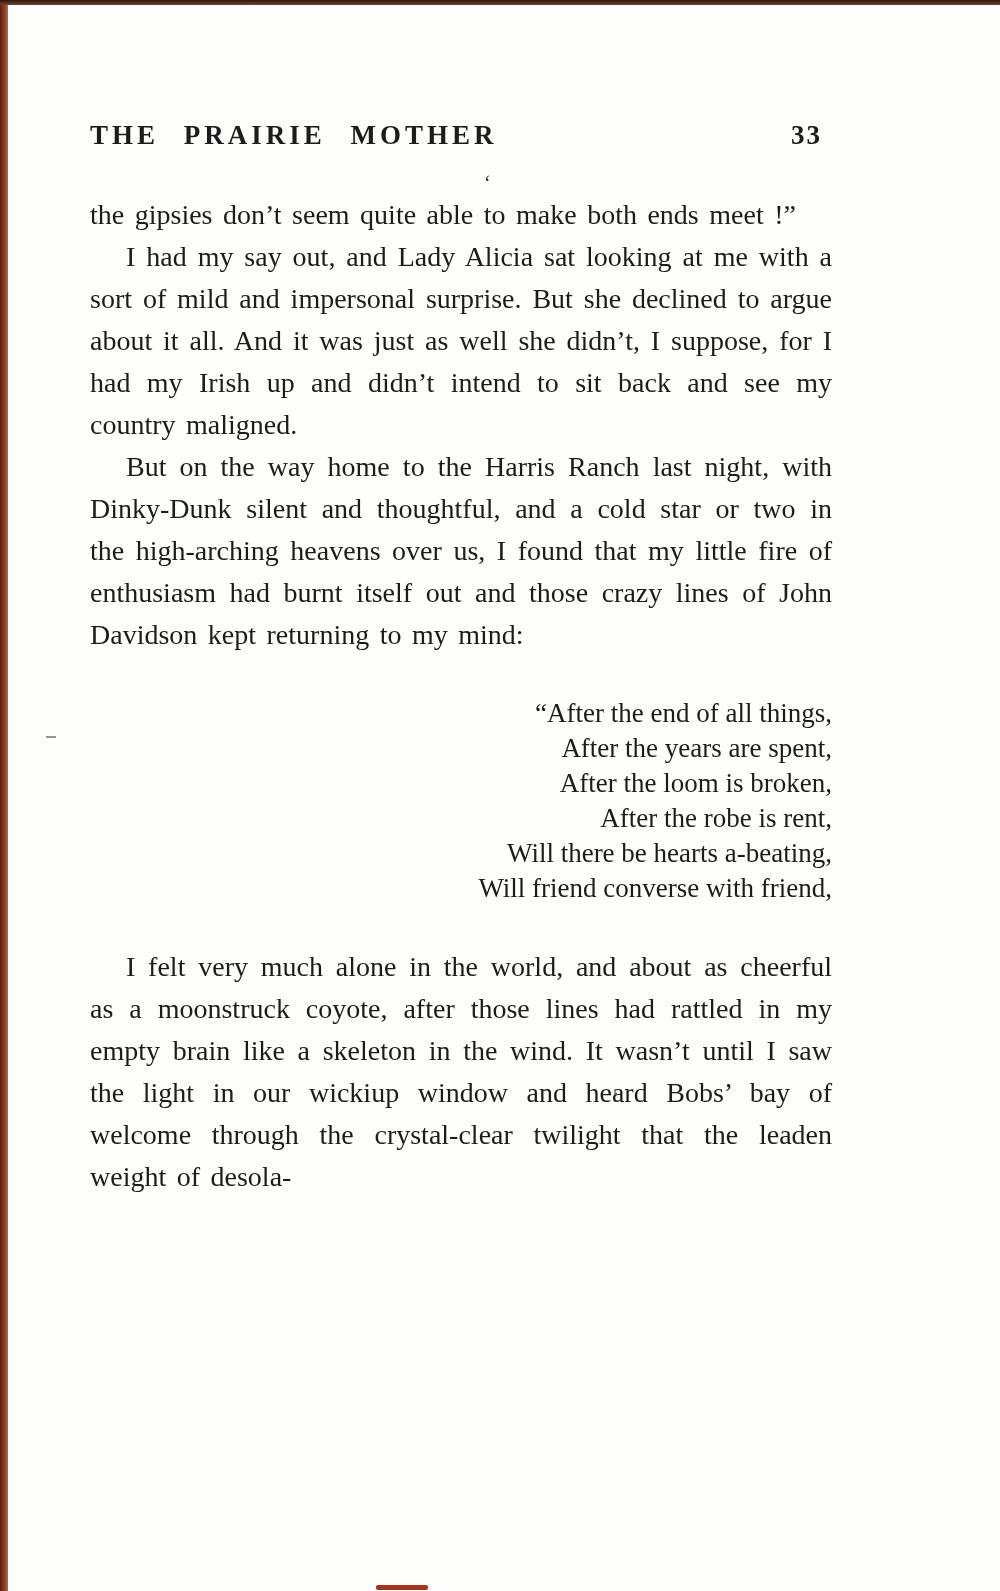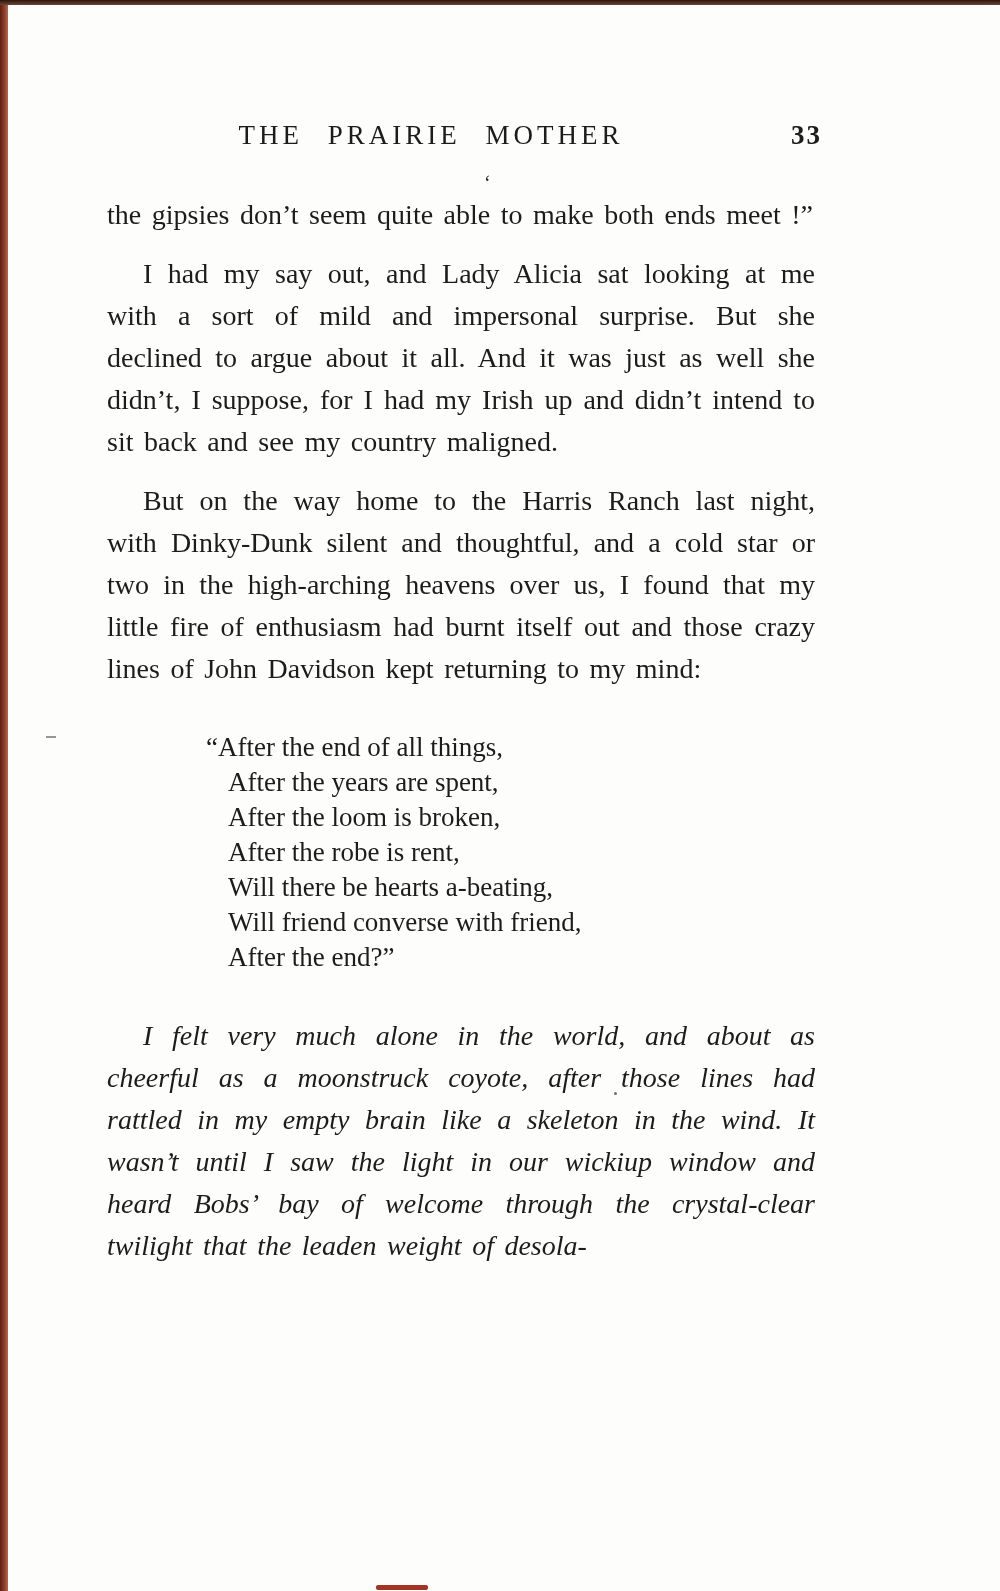--- a/index.html
+++ b/index.html
@@ -41,52 +41,51 @@
     width: 742px;
   }
 
   .running-header {
     position: relative;
     height: 38px;
     margin-bottom: 36px;
   }
   .header-title {
     position: absolute; left: 0; right: 60px;
-    text-align: center;
     font-size: 27px;
-    font-weight: normal;
+    font-weight: bold;
     letter-spacing: 4px;
     word-spacing: 14px;
     white-space: nowrap;
   }
   .page-number {
     position: absolute; right: 10px; top: 0;
     font-size: 27px;
     font-weight: bold;
     letter-spacing: 2px;
   }
 
   .para {
-    margin: 17px;
+    margin: 0;
     font-size: 28px;
     line-height: 42px;
     text-align: justify;
     text-indent: 36px;
     word-spacing: 3.5px;
   }
   .para.first { text-indent: 0; }
-  .para.after-poem { margin-top: 40px; font-style: italic; }
+  .para.after-poem { margin-top: 40px; }
 
   .poem {
     margin: 40px 0 0 116px;
     padding-left: 22px;
     font-size: 27px;
     line-height: 35px;
   }
-  .poem-line { text-align: left; }
+  .poem-line { text-align: right; }
   .poem-line.first { text-indent: -22px; }
 
   
   .artifact-tick {
     position: absolute; left: 484px; top: 172px;
     font-size: 20px; color: #2a2a2a;
   }
   .artifact-dash {
     position: absolute; left: 46px; top: 736px;
     width: 10px; height: 2px; background: #6a6a6a; opacity: .7;
@@ -122,21 +121,20 @@
 
     <p class="para">But on the way home to the Harris Ranch last night, with Dinky-Dunk silent and thoughtful, and a cold star or two in the high-arching heavens over us, I found that my little fire of enthusiasm had burnt itself out and those crazy lines of John Davidson kept returning to my mind:</p>
 
     <div class="poem">
       <div class="poem-line first">“After the end of all things,</div>
       <div class="poem-line">After the years are spent,</div>
       <div class="poem-line">After the loom is broken,</div>
       <div class="poem-line">After the robe is rent,</div>
       <div class="poem-line">Will there be hearts a-beating,</div>
       <div class="poem-line">Will friend converse with friend,</div>
-      <div class="poem-line">After the end?”</div>
     </div>
 
     <p class="para after-poem">I felt very much alone in the world, and about as cheerful as a moonstruck coyote, after those lines had rattled in my empty brain like a skeleton in the wind.  It wasn’t until I saw the light in our wickiup window and heard Bobs’ bay of welcome through the crystal-clear twilight that the leaden weight of desola-</p>
 
   </div>
 
   <div class="edge-bottom-mark"></div>
 
 </div>
 

